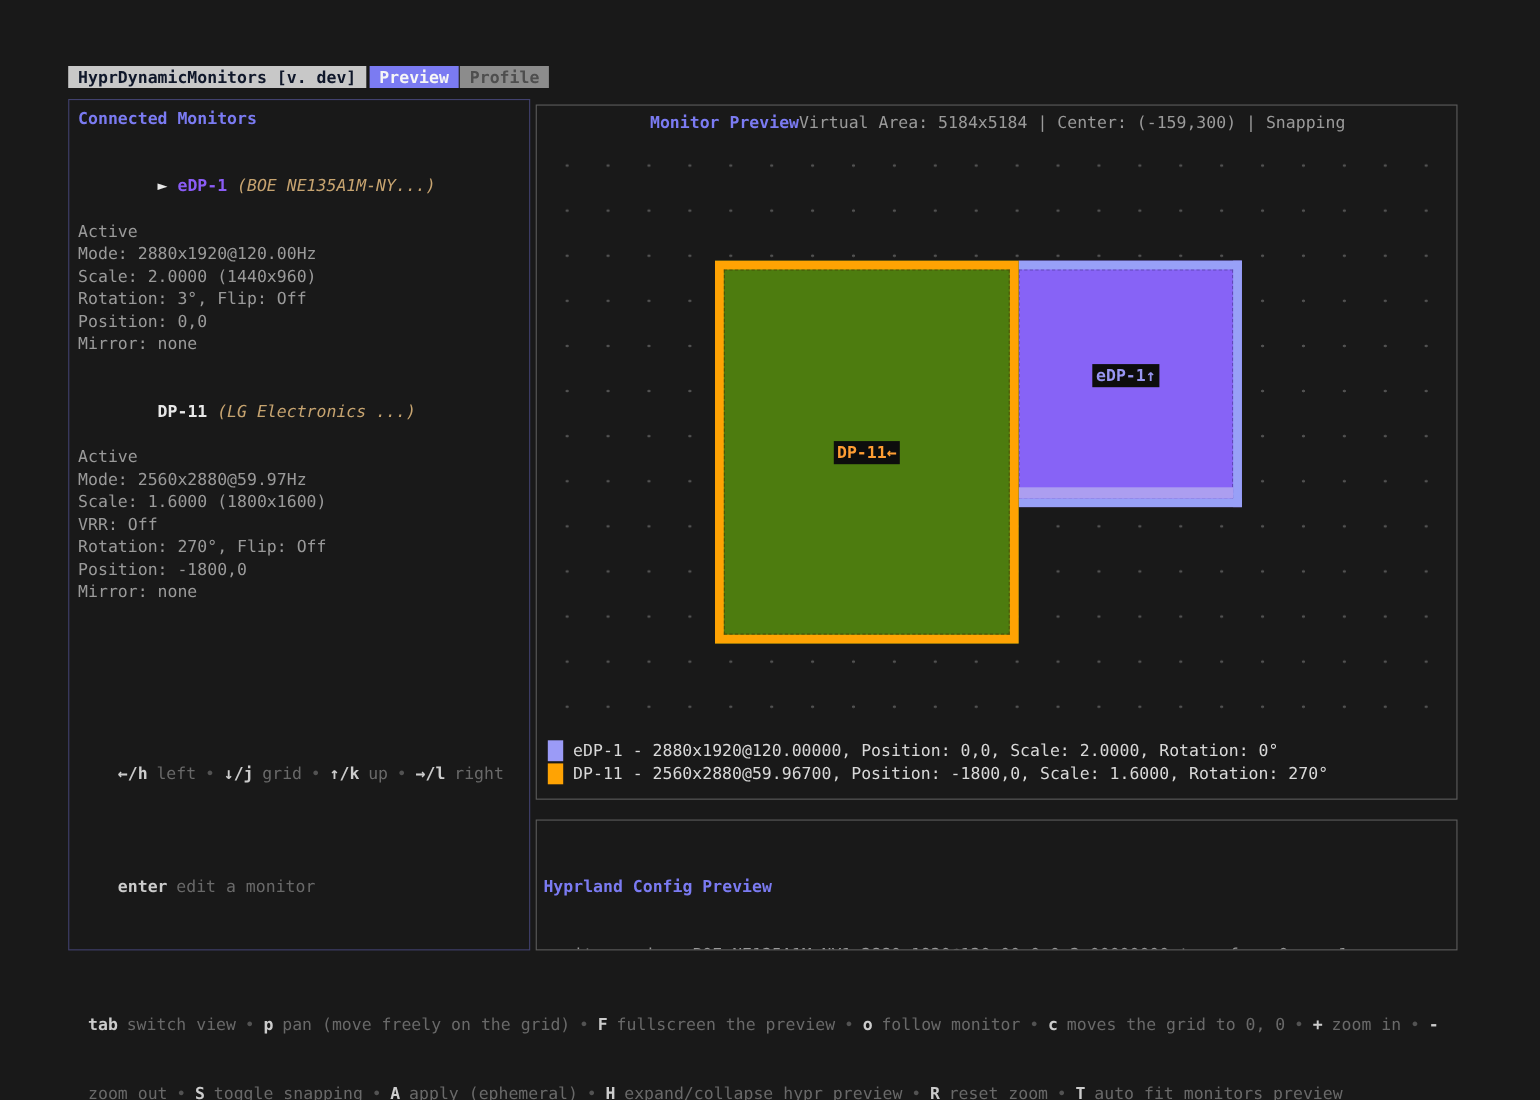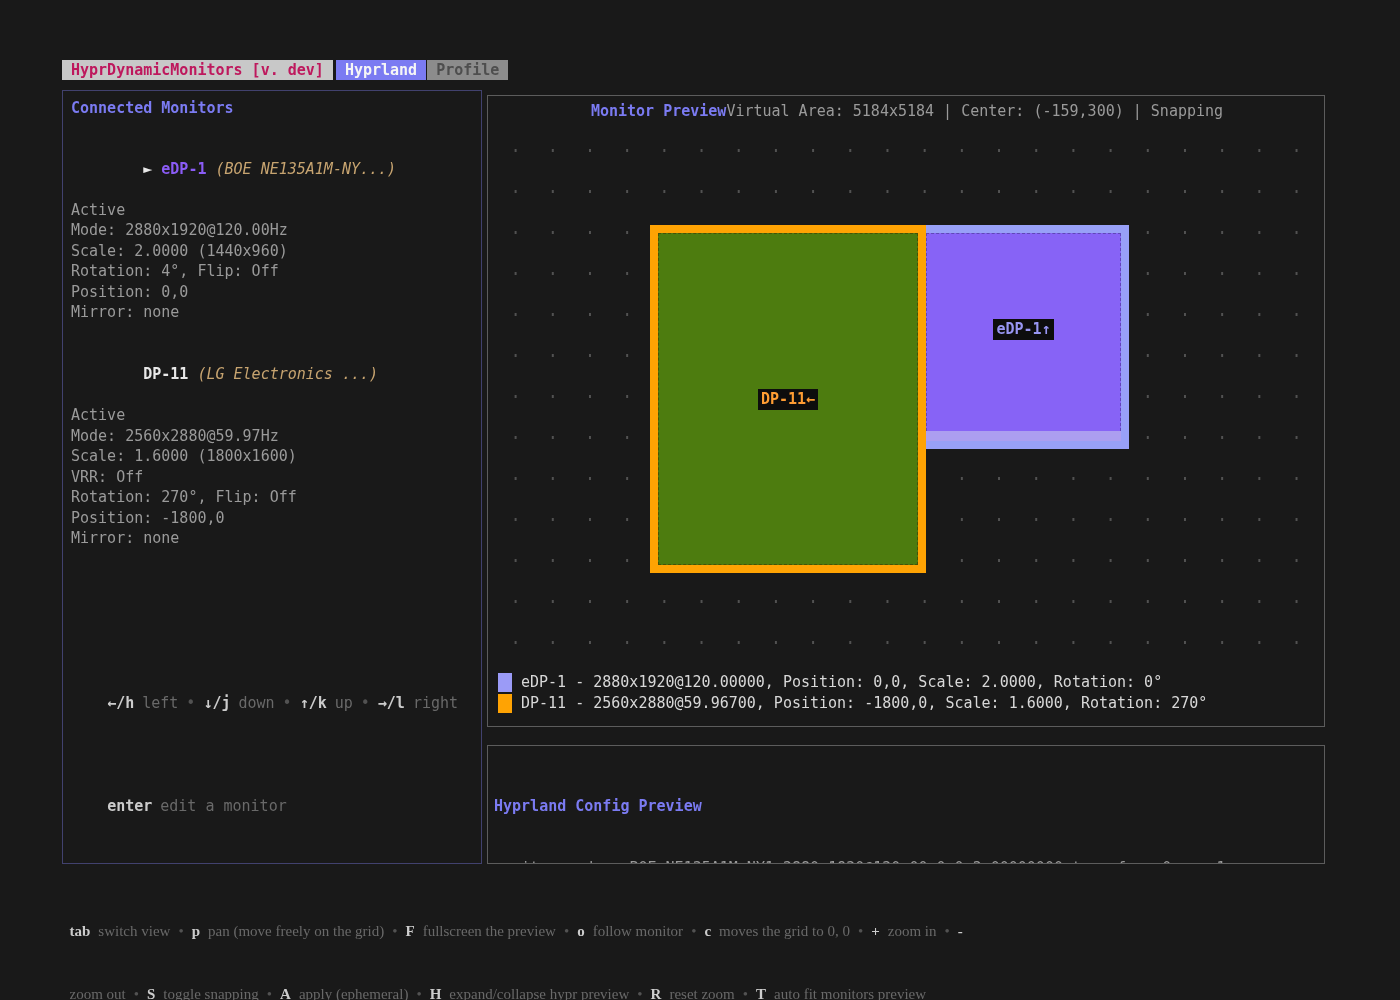--- a/index.html
+++ b/index.html
@@ -3,21 +3,21 @@
 <meta charset="utf-8">
 <style>
   * { margin:0; padding:0; box-sizing:border-box; }
   html,body { width:1400px; height:1000px; background:#191919; overflow:hidden;
               font-family:"DejaVu Sans Mono", monospace; font-size:15px; }
   .abs { position:absolute; }
 
   
   #tabbar { left:62px; top:60px; height:20px; display:flex; align-items:stretch; }
   .tab { padding:0 9px; line-height:20px; font-weight:bold; white-space:pre; }
-  .tab-app { background:#c8c8c8; color:#be185d; margin-right:3px; }
+  .tab-app { background:#c8c8c8; color:#0f172a; margin-right:3px; }
   .tab-active { background:#7b7bf2; color:#f6f6f6; margin-right:1px; }
   .tab-inactive { background:#8c8c8c; color:#4e4e4e; font-weight:bold; }
 
   
   .panel { position:absolute; background:#191919; }
   #left-panel  { left:62px;  top:90px;  width:420px; height:774px; border:1px solid #41416e; }
   #preview-panel { left:487px; top:95px; width:838px; height:632px; border:1px solid #5c5c5c; }
   #config-panel  { left:487px; top:745px; width:838px; height:119px; border:1px solid #5c5c5c; overflow:hidden; }
 
   .panel-title { color:#7b7bf2; font-weight:bold; }
@@ -40,21 +40,21 @@
   .kseg span { white-space:pre; }
   .kseg span + span { margin-left:8px; }
 
   
   #preview-header { left:6px; right:4px; top:6px; display:flex; justify-content:center; }
   #preview-status { color:#9a9a9a; white-space:pre; overflow:hidden; }
   #grid-area { left:2px; right:2px; top:30px; bottom:66px;
      background-image: radial-gradient(circle, #525252 1.2px, rgba(0,0,0,0) 1.4px);
      background-size: 37.2px 41px; background-position: 7px 4px; }
 
-  .mon-rect { position:absolute; display:flex; align-items:center; justify-content:center; }
+  .mon-rect { position:absolute; display:flex; align-items:center; justify-content:center;margin-top:12px; }
   #rect-dp11 { left:162px; top:129px; width:276px; height:348px;
      background:#4d7c0f; border:8px solid #ffa303; z-index:2; }
   #rect-dp11 .fill-outline { position:absolute; inset:1px; outline:1px dashed rgba(60,30,0,.45); }
   #rect-edp1 { left:438px; top:129px; width:203px; height:224px;
      background:#8763f6; border:8px solid #98a0f7; border-left:none; z-index:1; }
   #rect-edp1 .bottom-band { position:absolute; left:0; right:0; bottom:0; height:10px; background:#ac9ef0; }
   #rect-edp1 .fill-outline { position:absolute; inset:1px; outline:1px dashed rgba(40,30,90,.4); }
   .mon-chip { position:relative; background:#0d0d0d; padding:0 3px; line-height:21px; font-weight:bold; white-space:pre; }
   #rect-dp11 .mon-chip { color:#ff9d33; }
   #rect-edp1 .mon-chip { color:#9896f2; margin-top:-16px; }
@@ -65,45 +65,45 @@
   .swatch-edp { background:#9b9bf7; }
   .swatch-dp { background:#ffa303; }
   .legend-text { color:#d8d8d8; white-space:pre; }
 
   
   #config-panel .inner { padding:9px 6px; line-height:20.5px; white-space:pre; }
   .cfg-line { color:#9a9a9a; overflow:hidden; white-space:pre; }
 
   
   #help { left:62px; top:879px; width:1285px; line-height:21px; }
-  #help .kseg { white-space:pre;font-family:Liberation Serif, serif; }
+  #help .kseg { white-space:pre; }
 </style>
 </head>
 <body>
 
 <div id="tabbar" class="abs">
   <span class="tab tab-app">HyprDynamicMonitors [v. dev]</span>
-  <span class="tab tab-active">Hyprland</span>
+  <span class="tab tab-active">Preview</span>
   <span class="tab tab-inactive">Profile</span>
 </div>
 
 <div id="left-panel" class="panel">
   <div class="inner">
     <div class="panel-title">Connected Monitors</div>
 
     <div class="mon-block">
       <div class="mon-header">
         <span class="sel-arrow">► </span><span class="mon-name-sel">eDP-1</span><span class="mon-desc"> (BOE NE135A1M-NY...)</span>
       </div>
       <div>
 
       <div class="detail">Active</div>
           <div class="detail">Mode: 2880x1920@120.00Hz</div>
           <div class="detail">Scale: 2.0000 (1440x960)</div>
-          <div class="detail">Rotation: 4°, Flip: Off</div>
+          <div class="detail">Rotation: 3°, Flip: Off</div>
           <div class="detail">Position: 0,0</div>
           <div class="detail">Mirror: none</div>
         </div>
     </div>
 
     <div class="mon-block">
       <div class="mon-header">
         <span class="mon-name">DP-11</span><span class="mon-desc"> (LG Electronics ...)</span>
       </div>
       <div>
@@ -115,21 +115,21 @@
           <div class="detail">Rotation: 270°, Flip: Off</div>
           <div class="detail">Position: -1800,0</div>
           <div class="detail">Mirror: none</div>
         </div>
     </div>
   </div>
 
   <div id="left-keybinds" class="abs">
     <div class="kseg">
       
-    <span class="key">←/h</span><span class="desc">left</span><span class="sep">•</span><span class="key">↓/j</span><span class="desc">down</span><span class="sep">•</span><span class="key">↑/k</span><span class="desc">up</span><span class="sep">•</span><span class="key">→/l</span><span class="desc">right</span></div>
+    <span class="key">←/h</span><span class="desc">left</span><span class="sep">•</span><span class="key">↓/j</span><span class="desc">grid</span><span class="sep">•</span><span class="key">↑/k</span><span class="desc">up</span><span class="sep">•</span><span class="key">→/l</span><span class="desc">right</span></div>
     <div class="kseg">
       
     <span class="key">enter</span><span class="desc">edit a monitor</span></div>
   </div>
 </div>
 
 <div id="preview-panel" class="panel">
   <div id="preview-header" class="abs">
     <span class="panel-title">Monitor Preview</span>
     <span id="preview-status">Virtual Area: 5184x5184 | Center: (-159,300) | Snapping</span>

